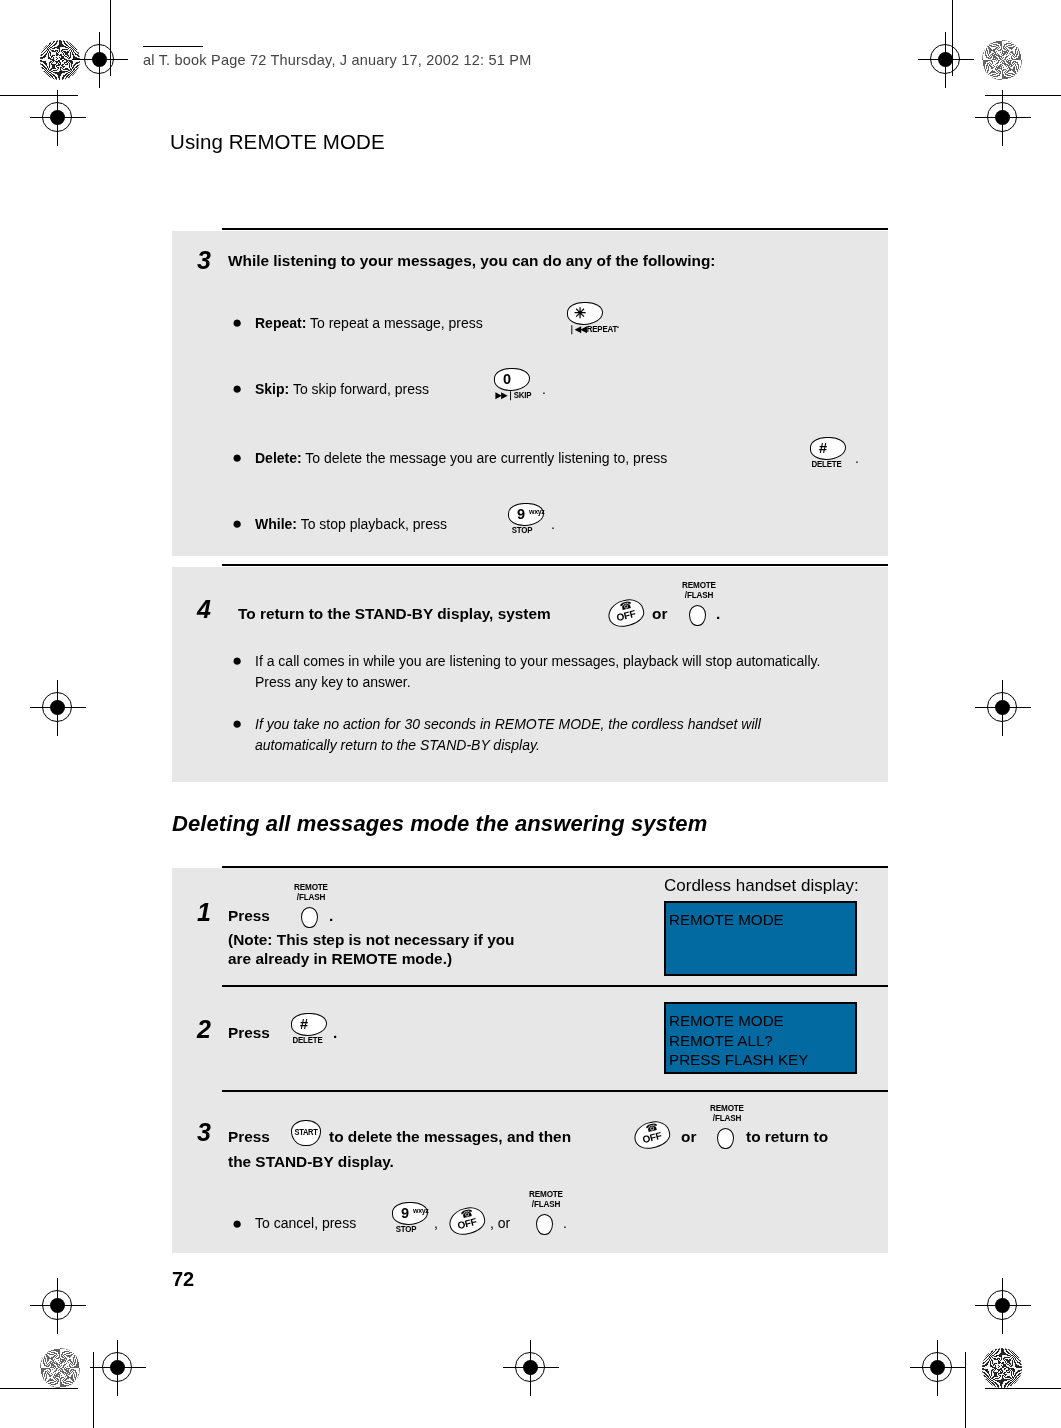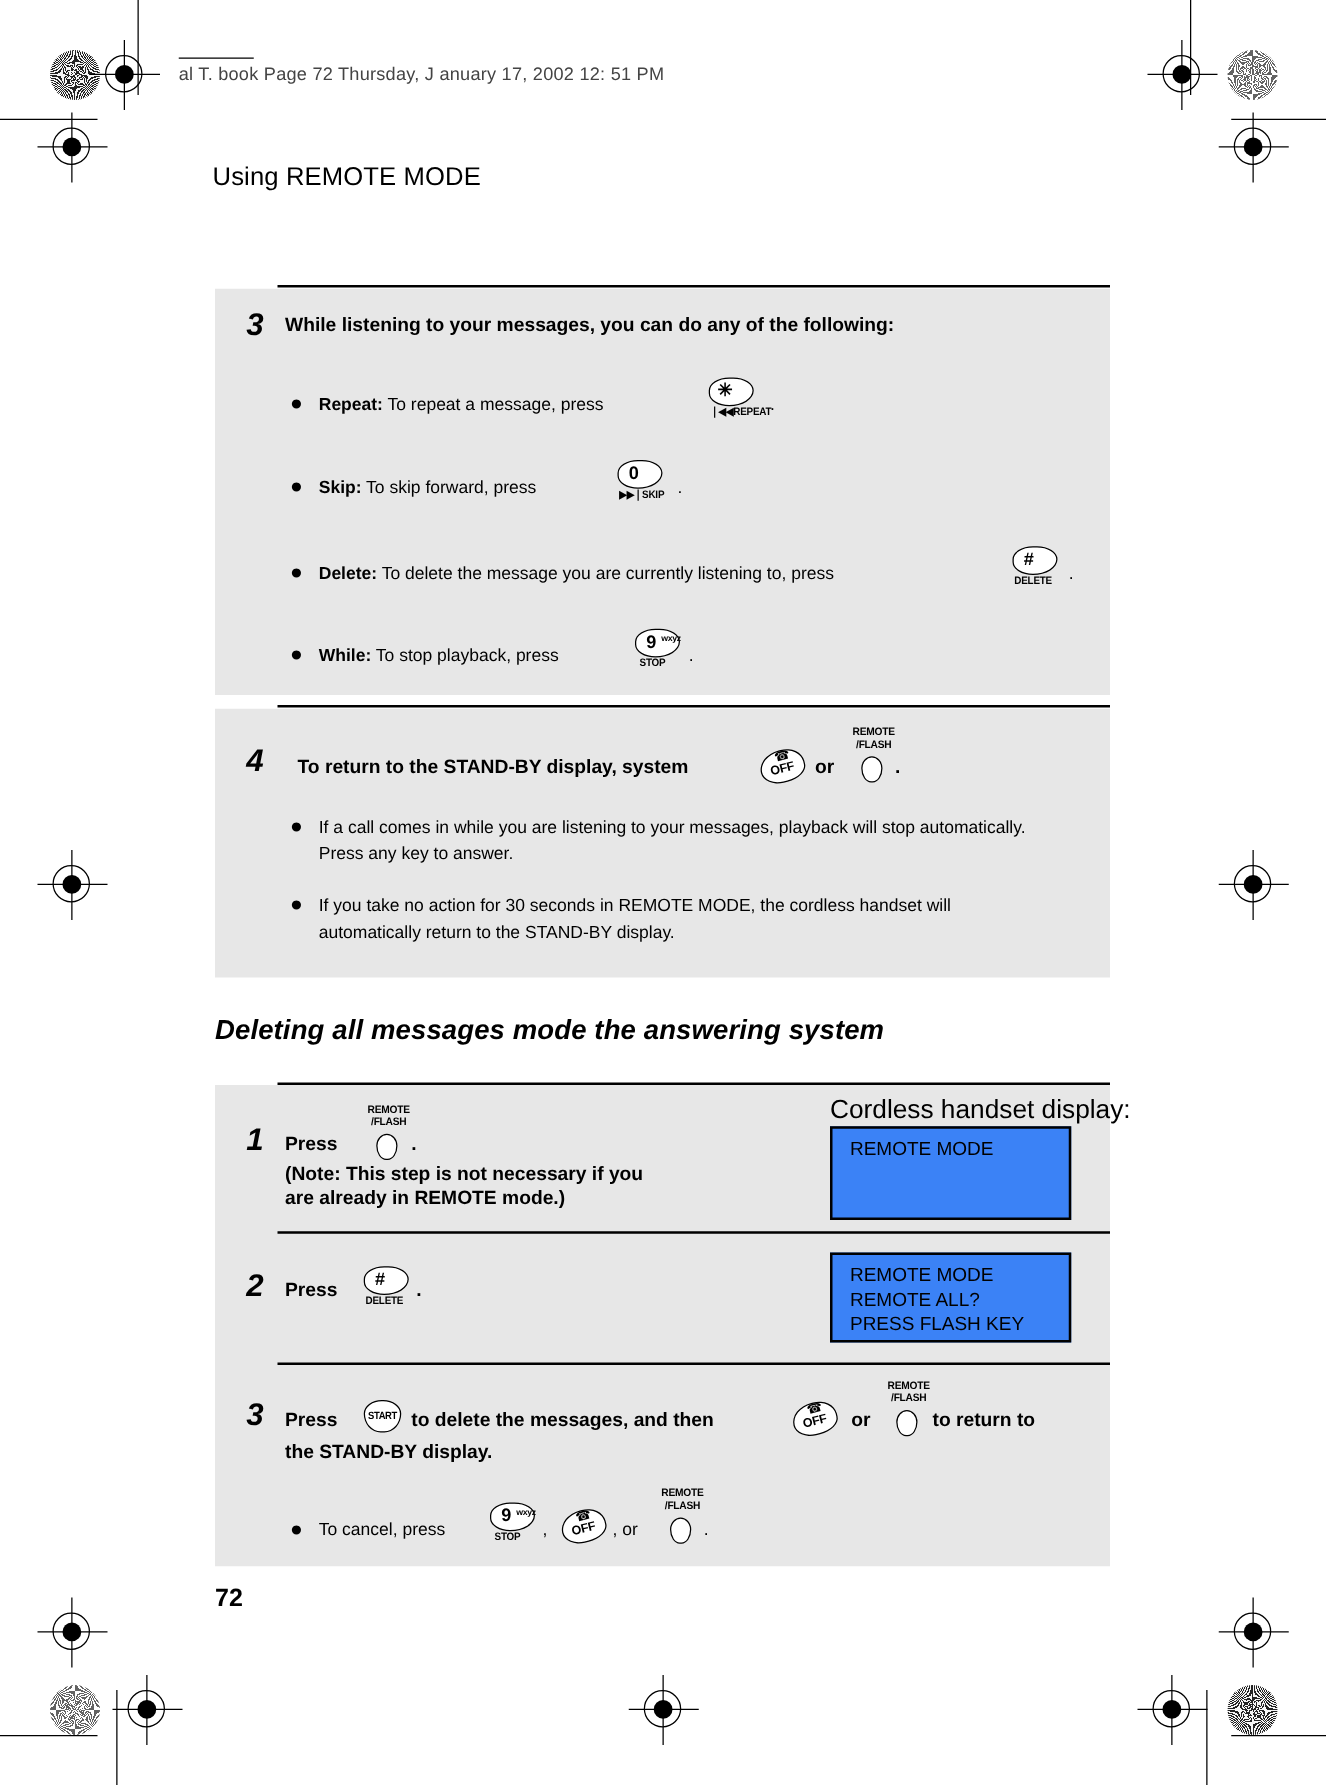--- a/index.html
+++ b/index.html
@@ -281,28 +281,28 @@
     transform: scaleX(.9);
   }
 
   .inline-key {
     position: absolute;
   }
 
   
   .lcd-caption {
     position: absolute;
-    font-size: 21px;
+    font-size: 17px;
   }
   .lcd {
     position: absolute;
     border: 2.4px solid #000;
-    background: #3b82f6;
+    background: #0369a1;
     box-sizing: border-box;
-    padding: 7px 14px;
+    padding: 7px 3px;
     font-size: 15.2px;
     line-height: 19.5px;
   }
   .lcd div { white-space: nowrap; }
 
   .sec-head {
     position: absolute;
     font-weight: bold;
     font-style: italic;
     font-size: 22px;
@@ -484,21 +484,21 @@
     <span class="cap"><span>REMOTE</span><br><span>/FLASH</span></span>
     <span class="body"></span>
   </span>
 </div>
 <div class="step-head" style="left:716px;top:604px;">.</div>
 
 <div class="bullet" style="left:232px;top:652px;">●</div>
 <div class="para" style="left:255px;top:651px;width:600px;">If a call comes in while you are listening to your messages, playback will stop automatically. Press any key to answer.</div>
 
 <div class="bullet" style="left:232px;top:715px;">●</div>
-<div class="para" style="left:255px;top:714px;width:580px;">If you take no action for 30 seconds in REMOTE MODE, the cordless handset will automatically return to the STAND-BY display.</div>
+<div class="para" style="left:255px;top:714px;width:580px;font-style:italic;">If you take no action for 30 seconds in REMOTE MODE, the cordless handset will automatically return to the STAND-BY display.</div>
 
 <div class="sec-head" style="left:172px;top:811px;">Deleting all messages mode the answering system</div>
 
 <div class="panel" style="left:172px;top:868px;width:716px;height:385px;"></div>
 <div class="rule" style="left:222px;top:866px;width:666px;"></div>
 <div class="rule" style="left:222px;top:985px;width:666px;"></div>
 <div class="rule" style="left:222px;top:1090px;width:666px;"></div>
 
 <div class="step-num" style="left:197px;top:898px;">1</div>
 <div class="step-head" style="left:228px;top:906px;">Press</div>

